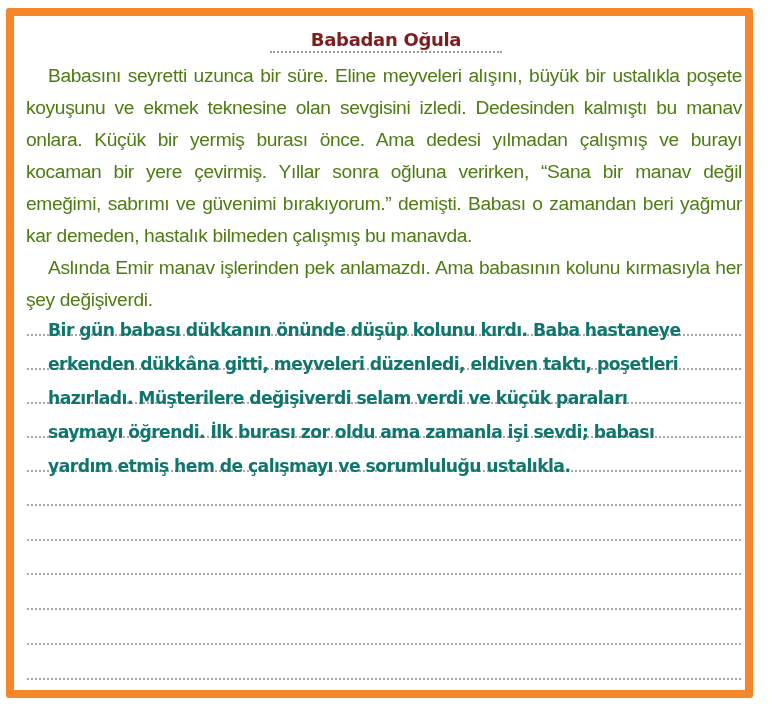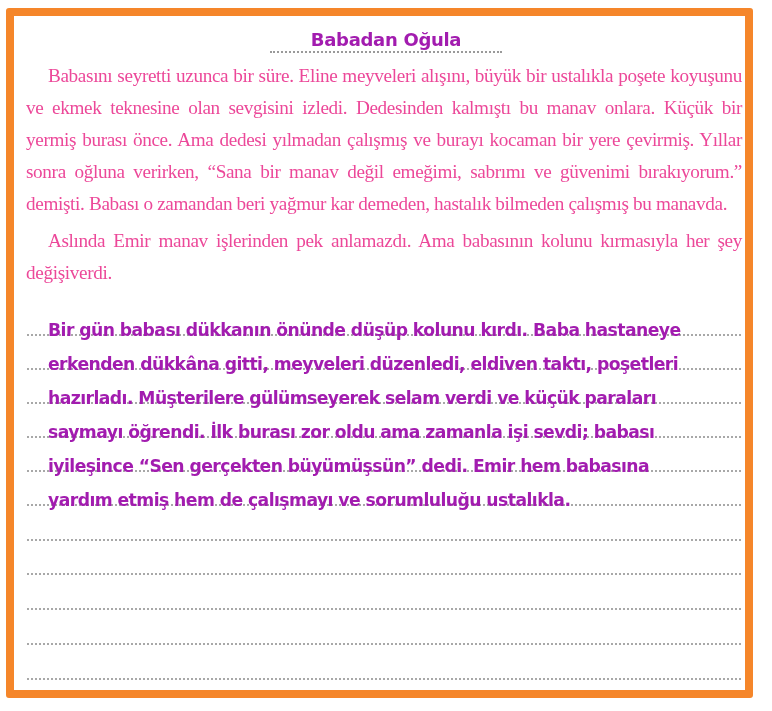--- a/index.html
+++ b/index.html
@@ -26,67 +26,66 @@
   }
   .title {
     position: absolute;
     left: 270px;
     top: 28px;
     width: 232px;
     text-align: center;
     font-family: "DejaVu Sans", sans-serif;
     font-weight: bold;
     font-size: 18px;
-    color: #a21caf;
+    color: #7f1d1d;
     letter-spacing: -0.3px;
     line-height: 24px;
   }
   .title-dots {
     position: absolute;
     left: 270px;
     top: 51px;
     width: 232px;
     height: 0;
     border-top: 2px dotted #9a9a9a;
   }
   .story {
     position: absolute;
     left: 26px;
     top: 60px;
     width: 716px;
-    font-family: Liberation Serif, serif;
+    font-family: Liberation Sans, sans-serif;
     font-size: 19.2px;
-    color: #ec4899;
+    color: #4d7c0f;
     line-height: 32px;
     text-align: justify;
     letter-spacing: -0.35px;
   }
   .story p {
     margin: 0;
     text-indent: 22px;
   }
   .story p + p {
-    margin-top: 5px;
   }
   .line {
     position: absolute;
     left: 27px;
     width: 714px;
     height: 0;
     border-top: 2px dotted #a8a8a8;
   }
   .answer {
     position: absolute;
     left: 48px;
     top: 313px;
     width: 690px;
     font-family: "DejaVu Sans", sans-serif;
     font-weight: bold;
     font-size: 17.2px;
-    color: #a21caf;
+    color: #0f766e;
     line-height: 34px;
     letter-spacing: -0.55px;
   }
   .answer div {
     white-space: nowrap;
   }
 </style>
 </head>
 <body>
 
@@ -108,17 +107,16 @@
 <div class="line" style="top:504px"></div>
 <div class="line" style="top:539px"></div>
 <div class="line" style="top:573px"></div>
 <div class="line" style="top:608px"></div>
 <div class="line" style="top:643px"></div>
 <div class="line" style="top:678px"></div>
 
 <div class="answer">
   <div>Bir gün babası dükkanın önünde düşüp kolunu kırdı. Baba hastaneye</div>
   <div>erkenden dükkâna gitti, meyveleri düzenledi, eldiven taktı, poşetleri</div>
-  <div>hazırladı. Müşterilere gülümseyerek selam verdi ve küçük paraları</div>
+  <div>hazırladı. Müşterilere değişiverdi selam verdi ve küçük paraları</div>
   <div>saymayı öğrendi. İlk burası zor oldu ama zamanla işi sevdi; babası</div>
-  <div>iyileşince “Sen gerçekten büyümüşsün” dedi. Emir hem babasına</div>
   <div>yardım etmiş hem de çalışmayı ve sorumluluğu ustalıkla.</div>
 </div>
 
 </body></html>

